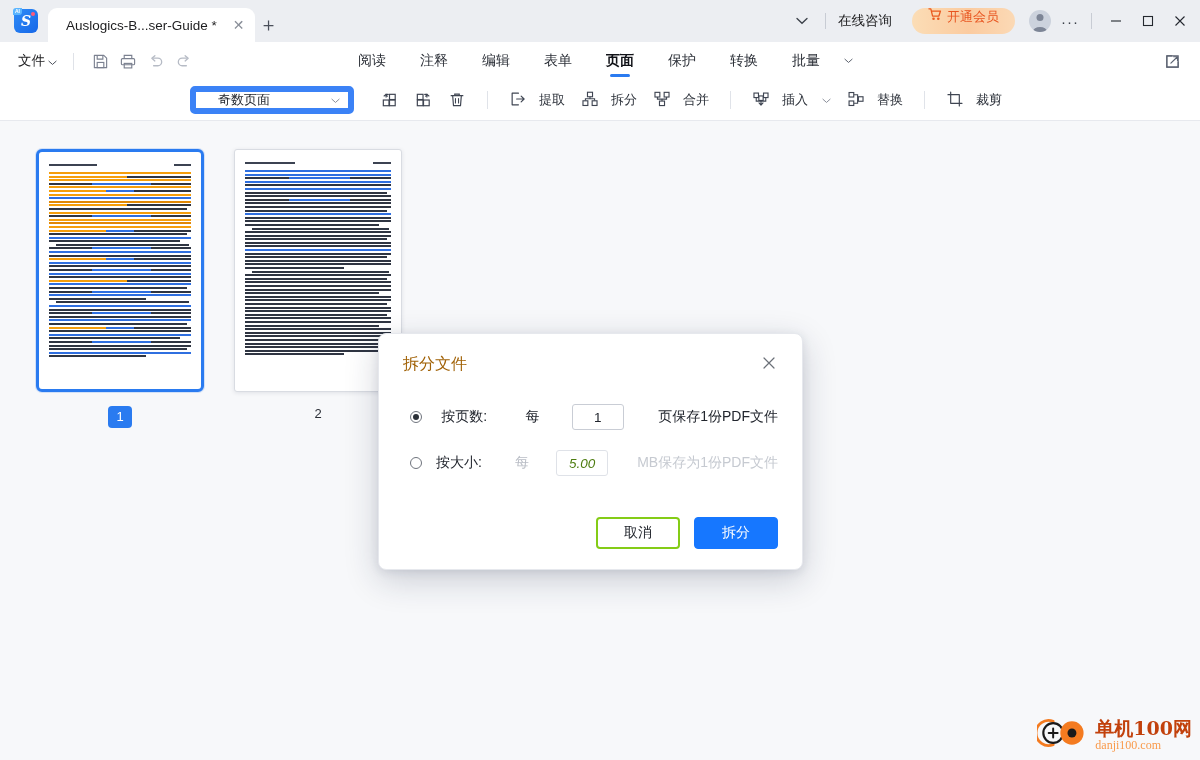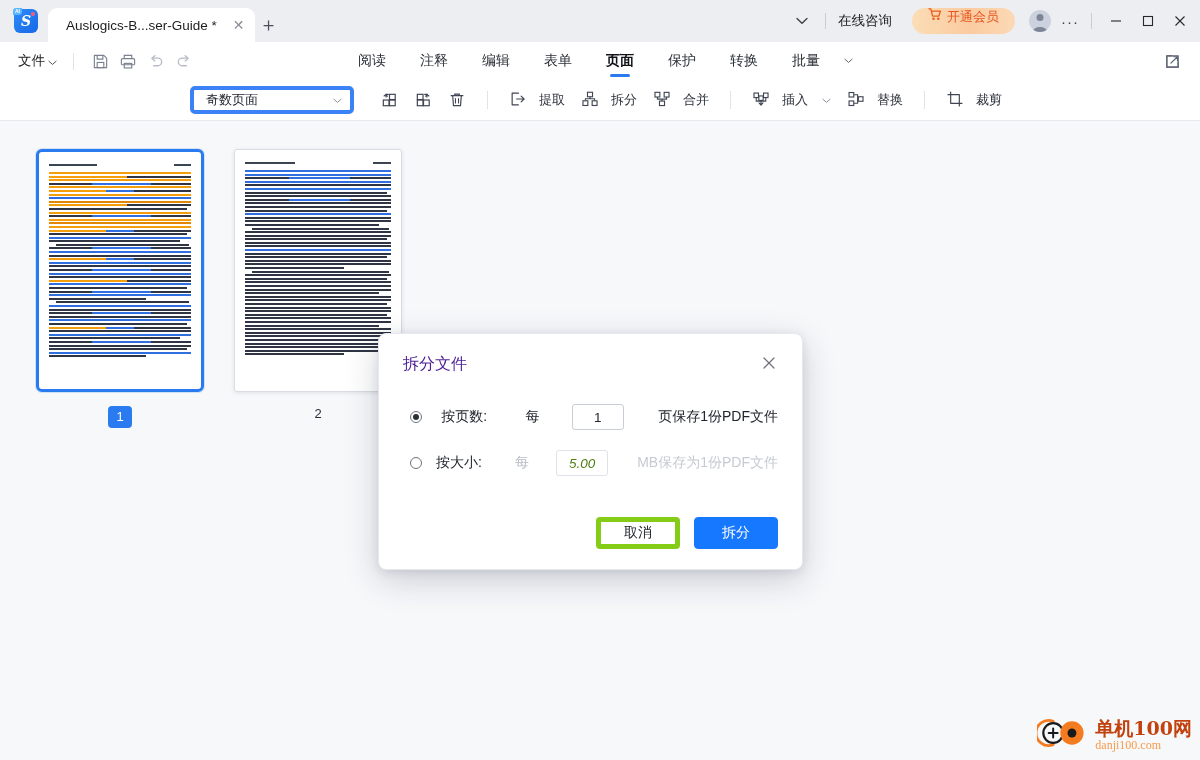--- a/index.html
+++ b/index.html
@@ -170,24 +170,24 @@
   .toolbar {
     height: 41px;
     background: #fff;
     border-bottom: 1px solid #e7e9ee;
     display: flex; align-items: center;
     padding-left: 190px;
     gap: 0;
   }
   .select-box {
     width: 164px; height: 28px;
-    border: 4px solid #3b82f6; border-radius: 5px;
+    border: 6px solid #3b82f6; border-radius: 5px;
     background:#fff;
     display:flex; align-items:center;
-    padding: 0 8px 0 12px;
+    padding: 0 8px 0 22px;
     font-size: 13px; color:#22262e;
     cursor:pointer;
   }
   .select-box .sel-chev { margin-left:auto; color:#8a8f9a; font-size:10px; }
   .tb-gap { width: 18px; }
   .tb-icon {
     width: 34px; height: 30px;
     display:flex;align-items:center;justify-content:center;
     color:#3f4552; cursor:pointer;
   }
@@ -262,21 +262,21 @@
   .dlg-wrap { position:absolute; left: 378px; top: 212px; }
   .dialog {
     width: 425px;
     background: #fff;
     border-radius: 8px;
     box-shadow: 0 10px 34px rgba(25,35,65,.20), 0 2px 10px rgba(25,35,65,.10);
     border: 1px solid #e6e8ed;
     padding: 20px 24px 20px 24px;
   }
   .dlg-head { display:flex; align-items:flex-start; }
-  .dlg-title { font-size: 16px; color:#4c1d95; }
+  .dlg-title { font-size: 16px; color:#a16207; }
   .dlg-close {
     margin-left:auto; color:#6b7078; font-size:16px; line-height:1;
     cursor:pointer; padding:2px 2px;
   }
   .dlg-body { margin-top: 28px; padding-left: 7px; }
   .opt-row { display:flex; align-items:center; height:28px; margin-bottom:18px;justify-content:space-between; }
   .opt-row:last-child { margin-bottom:0; }
   .radio {
     width:12px;height:12px;border-radius:50%;
     border:1px solid #6f747d; background:#fff;
@@ -303,21 +303,21 @@
   .dlg-foot {
     margin-top: 40px;
     display:flex; justify-content:flex-end; gap:14px;
   }
   .btn {
     height: 32px; min-width: 84px;
     border-radius: 4px; font-size:14px;
     display:flex;align-items:center;justify-content:center;
     cursor:pointer;
   }
-  .btn.ghost { background:#fff; border:5px solid #84cc16; color:#21252c; }
+  .btn.ghost { background:#fff; border:2px solid #84cc16; color:#21252c; }
   .btn.primary { background:#1677ff; color:#fff; border:1px solid #1677ff; }
 
   
   .watermark {
     position:absolute; right: 8px; bottom: 6px;
     display:flex; align-items:center; gap:6px;
     pointer-events:none;
   }
   .wm-text { line-height:1.05; }
   .wm-cn { font-size:19px; color:#c2410c; font-family:"DejaVu Serif", serif; font-weight:bold; }

